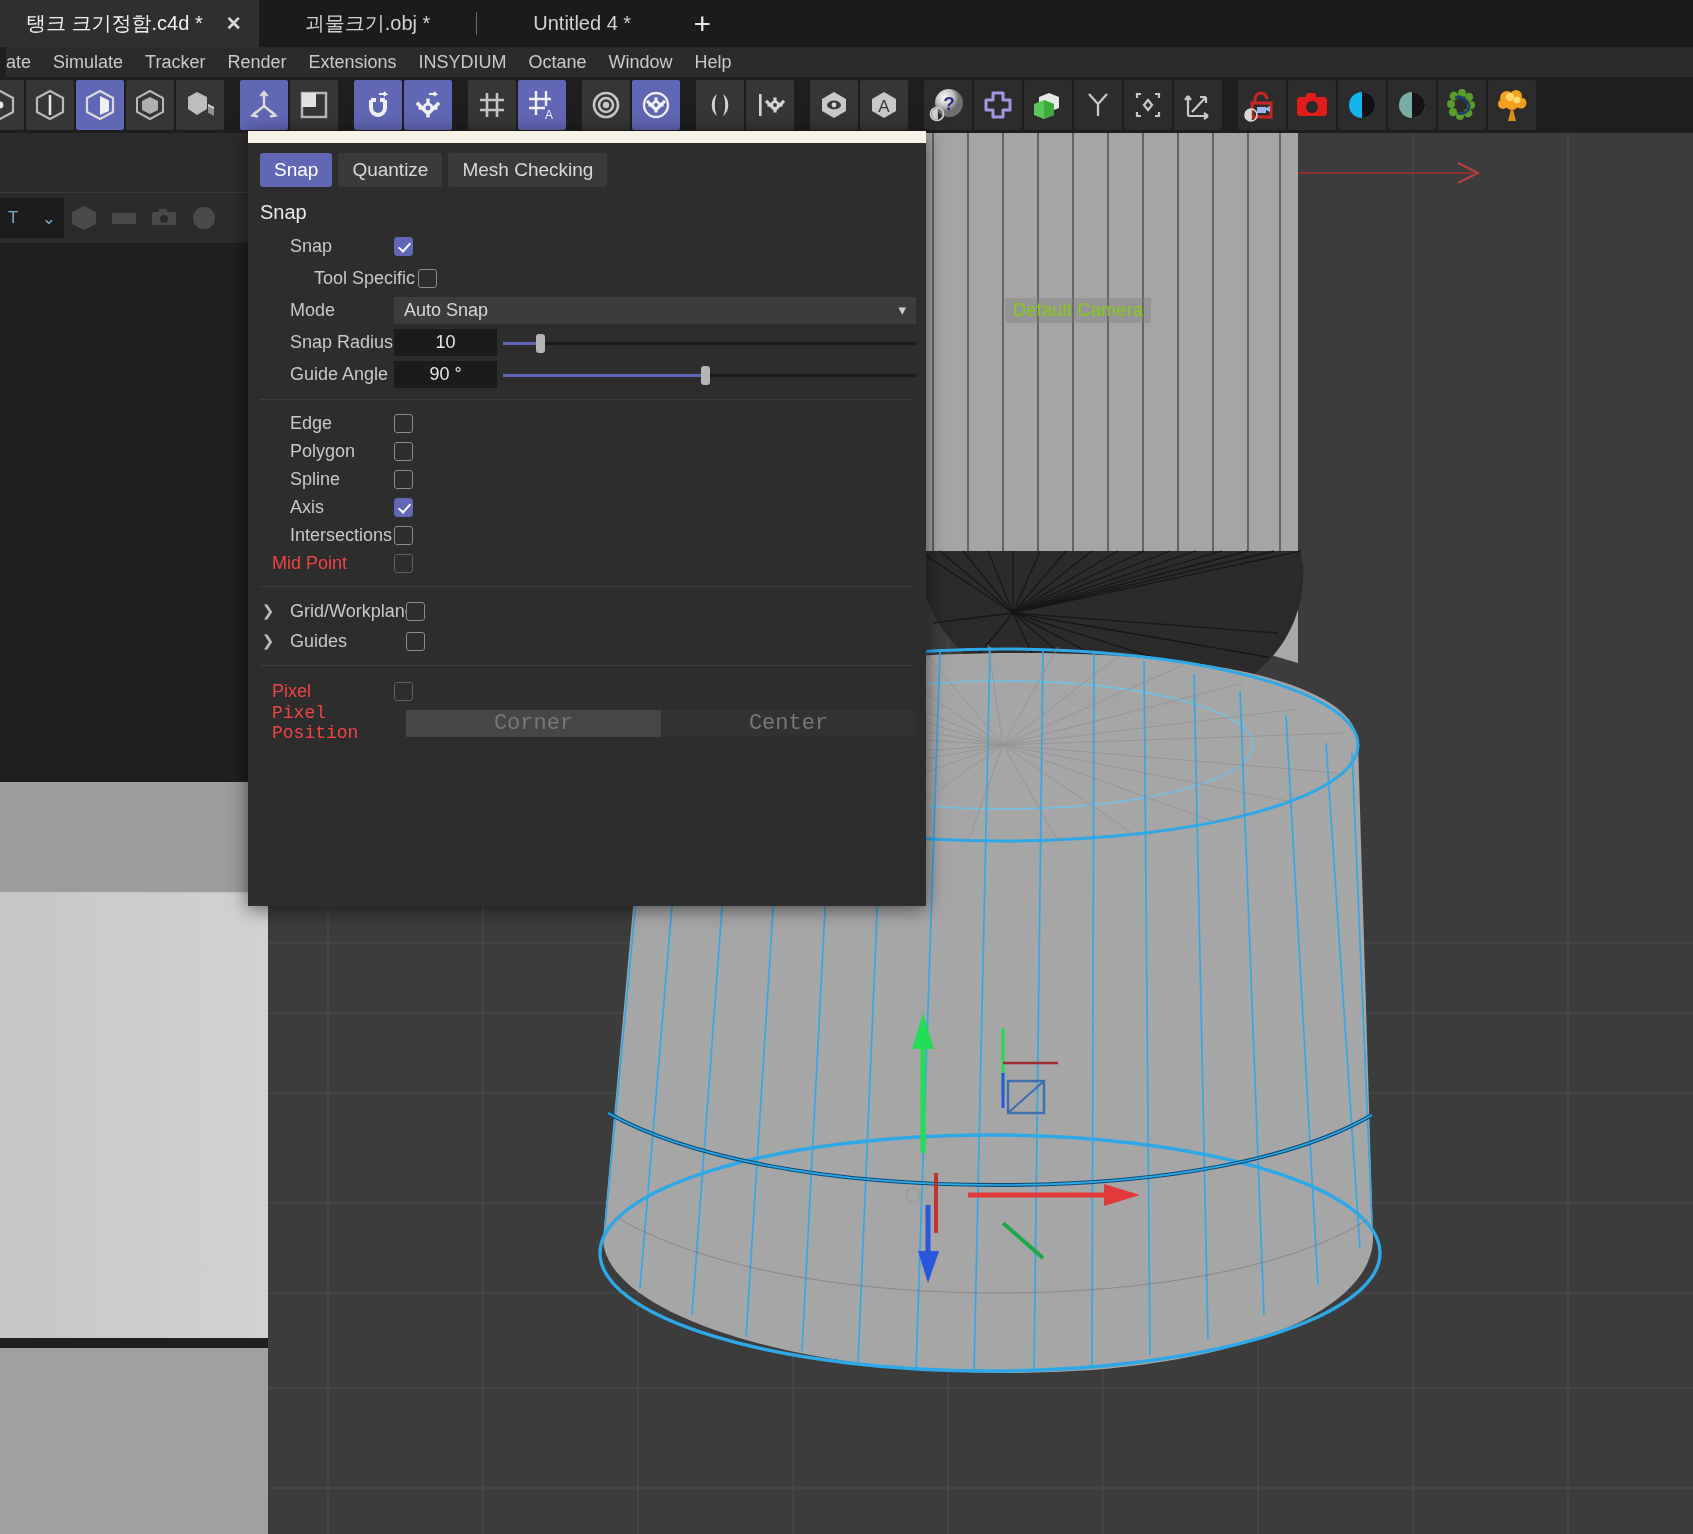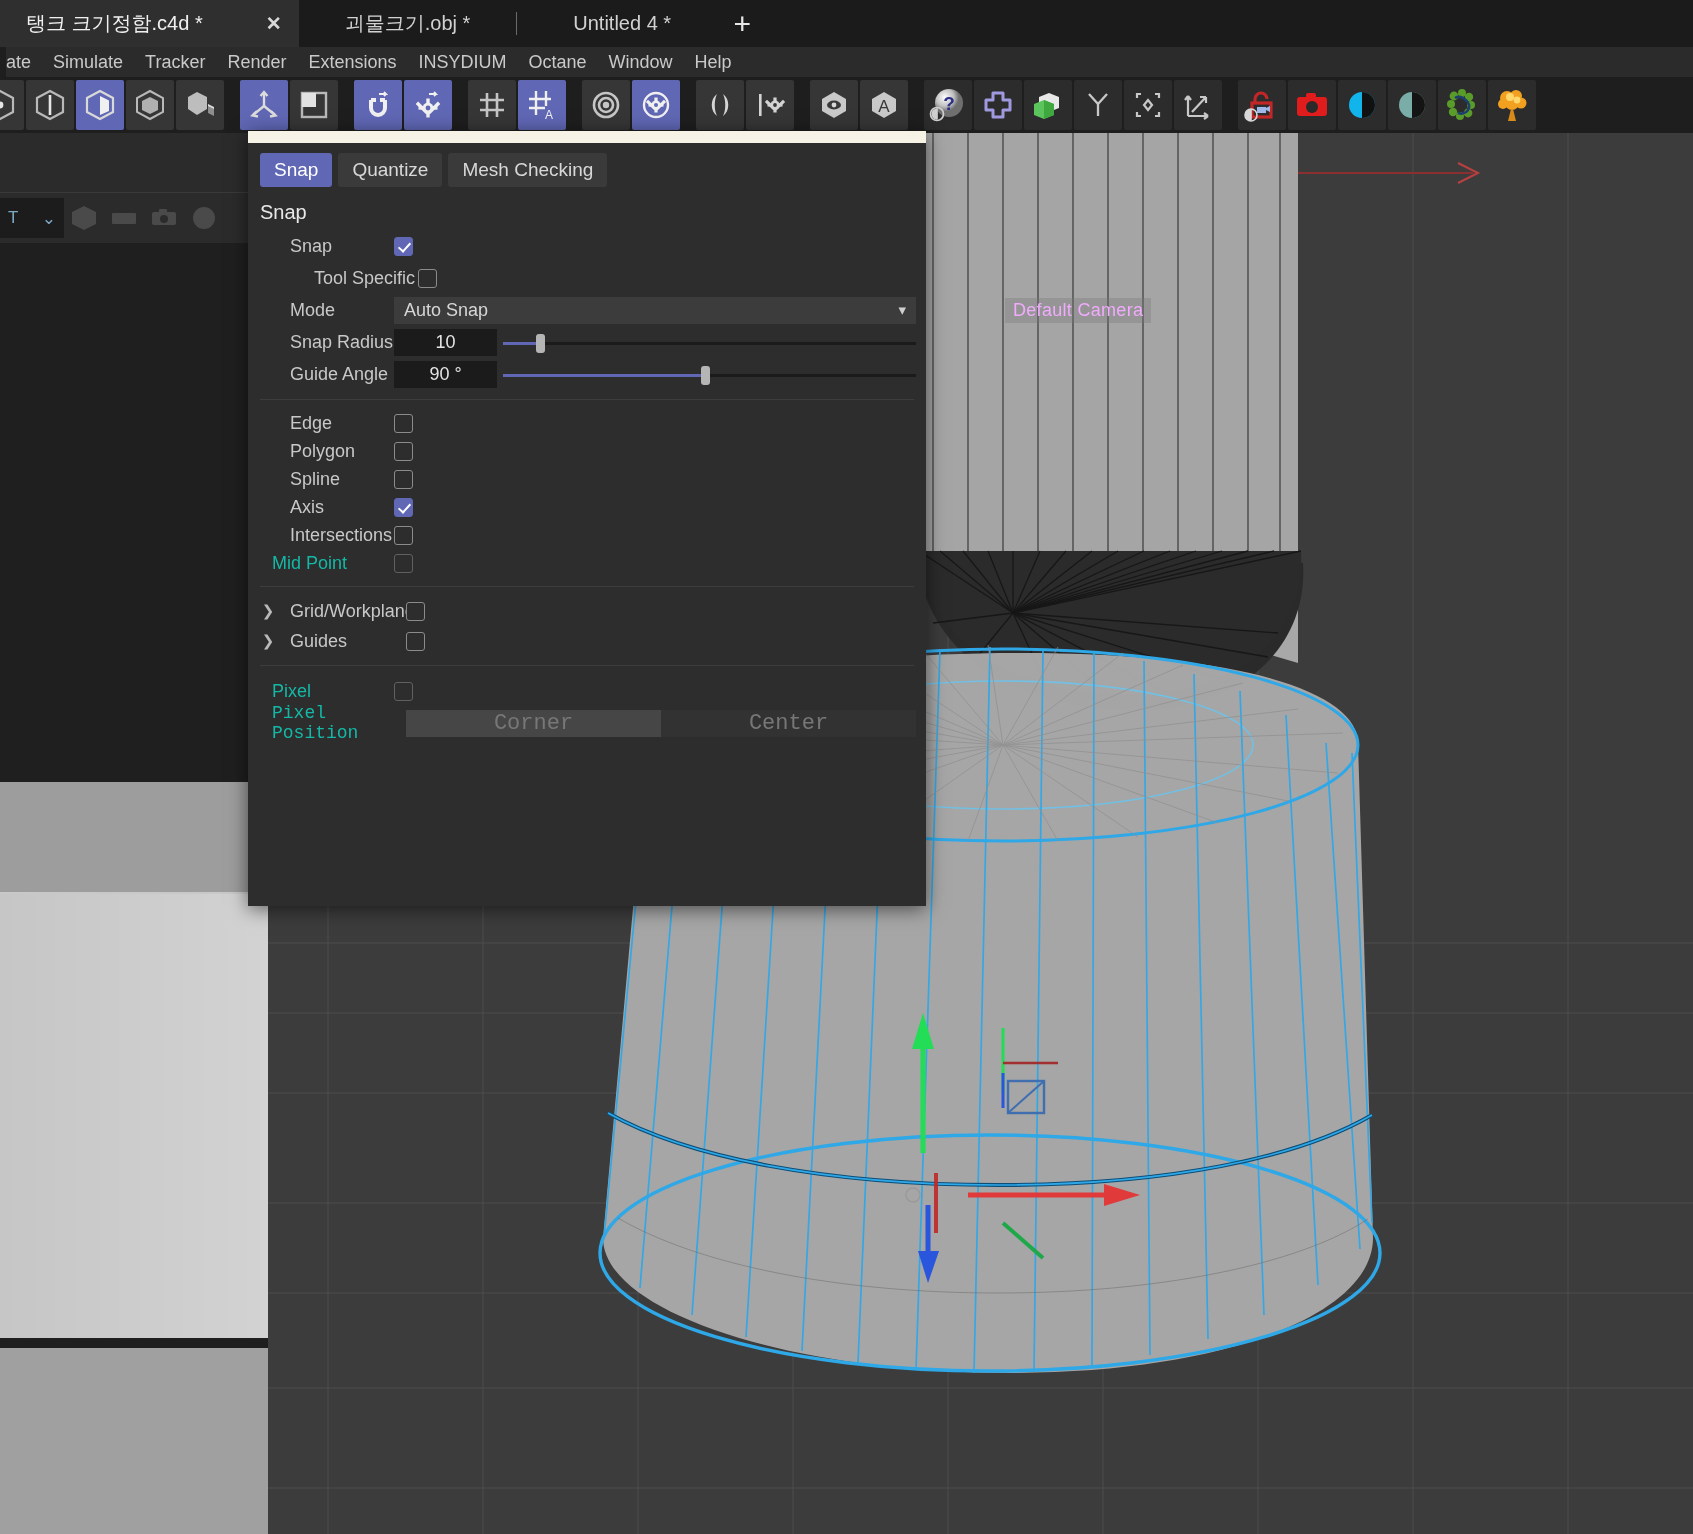--- a/index.html
+++ b/index.html
@@ -14,21 +14,21 @@
   
   .tabbar {
     position: absolute; left: 0; top: 0; width: 1693px; height: 47px;
     background: #1b1b1b; display: flex; align-items: stretch;
   }
   .tab {
     display: flex; align-items: center; height: 47px;
     padding: 0 16px 0 26px; color: #d2d2d2; font-size: 20px;
     position: relative; cursor: default;
   }
-  .tab.active { background: #2f2f2f; color: #f0f0f0; gap: 40px; }
+  .tab.active { background: #2f2f2f; color: #f0f0f0; }
   .tab .close {
     margin-left: 22px; font-size: 19px; color: #d8d8d8;
     width: 18px; text-align: center; font-weight: 600;
   }
   .tab-sep { width: 1px; background: #6a6a6a; margin: 12px 0; }
   .tab-plus {
     display: flex; align-items: center; justify-content: center;
     width: 46px; height: 47px; color: #e6e6e6; font-size: 30px; font-weight: 300;
   }
 
@@ -81,21 +81,21 @@
   }
 
   
   .viewport {
     position: absolute; left: 268px; top: 133px; width: 1425px; height: 1401px;
     background: #3c3c3c; overflow: hidden;
   }
   .vp-svg { position: absolute; left: 0; top: 0; }
   .cam-label {
     position: absolute; left: 737px; top: 165px;
-    color: #f0abfc; font-size: 18px; background: rgba(120,120,120,0.35);
+    color: #84cc16; font-size: 18px; background: rgba(120,120,120,0.35);
     padding: 2px 8px; letter-spacing: .3px;
   }
 
   
   .obj-left {
     position: absolute; left: 0; top: 782px; width: 268px; height: 556px;
   }
 
   
   .dialog {
@@ -110,21 +110,21 @@
   }
   .dlg-tab.active { background: #6067b4; color: #fff; }
   .dlg-section-title {
     color: #e8e8e8; font-size: 20px; padding: 8px 0 6px 12px;
   }
   .row { display: flex; align-items: center; height: 28px; margin-bottom: 0px; }
   .row .lbl {
     width: 146px; text-align: left; padding-left: 42px;
     color: #c8c8c8; font-size: 18px;
   }
-  .row .lbl.dim { color: #14b8a6; padding-left: 24px; }
+  .row .lbl.dim { color: #ef4444; padding-left: 24px; }
   .cb {
     width: 19px; height: 19px; border: 1px solid #8b8b8b; border-radius: 3px;
     background: #2d2d2d; display: inline-block; position: relative;
   }
   .cb.checked { background: #6067b4; border-color: #6067b4; }
   .cb.checked::after {
     content: ""; position: absolute; left: 6px; top: 2px;
     width: 5px; height: 10px; border: solid #fff;
     border-width: 0 2.5px 2.5px 0; transform: rotate(42deg);
   }

